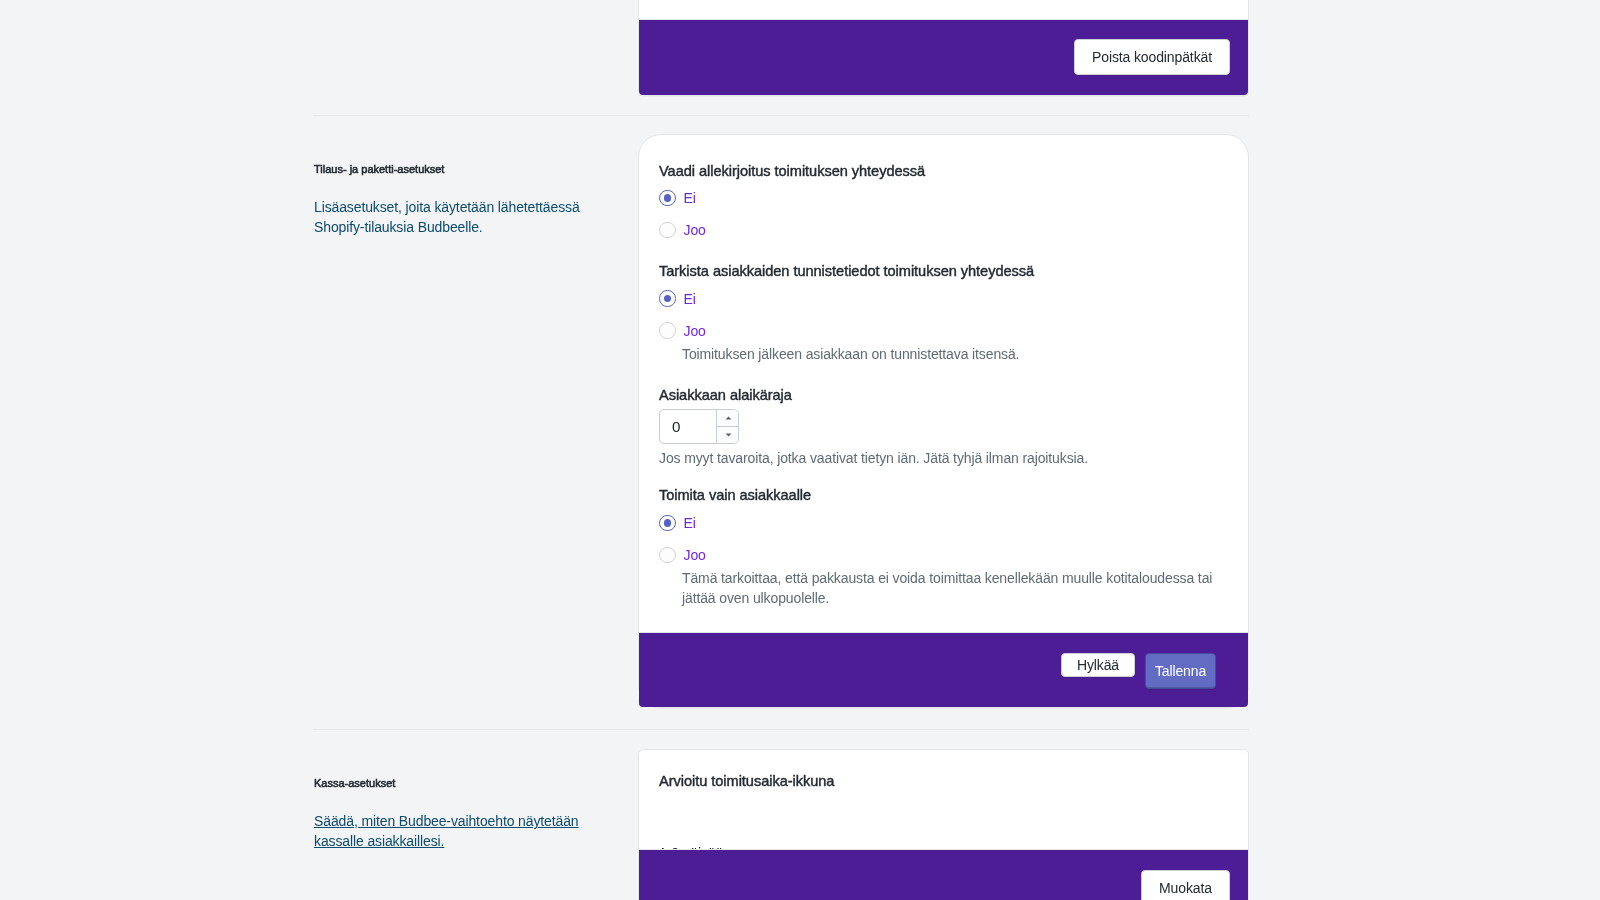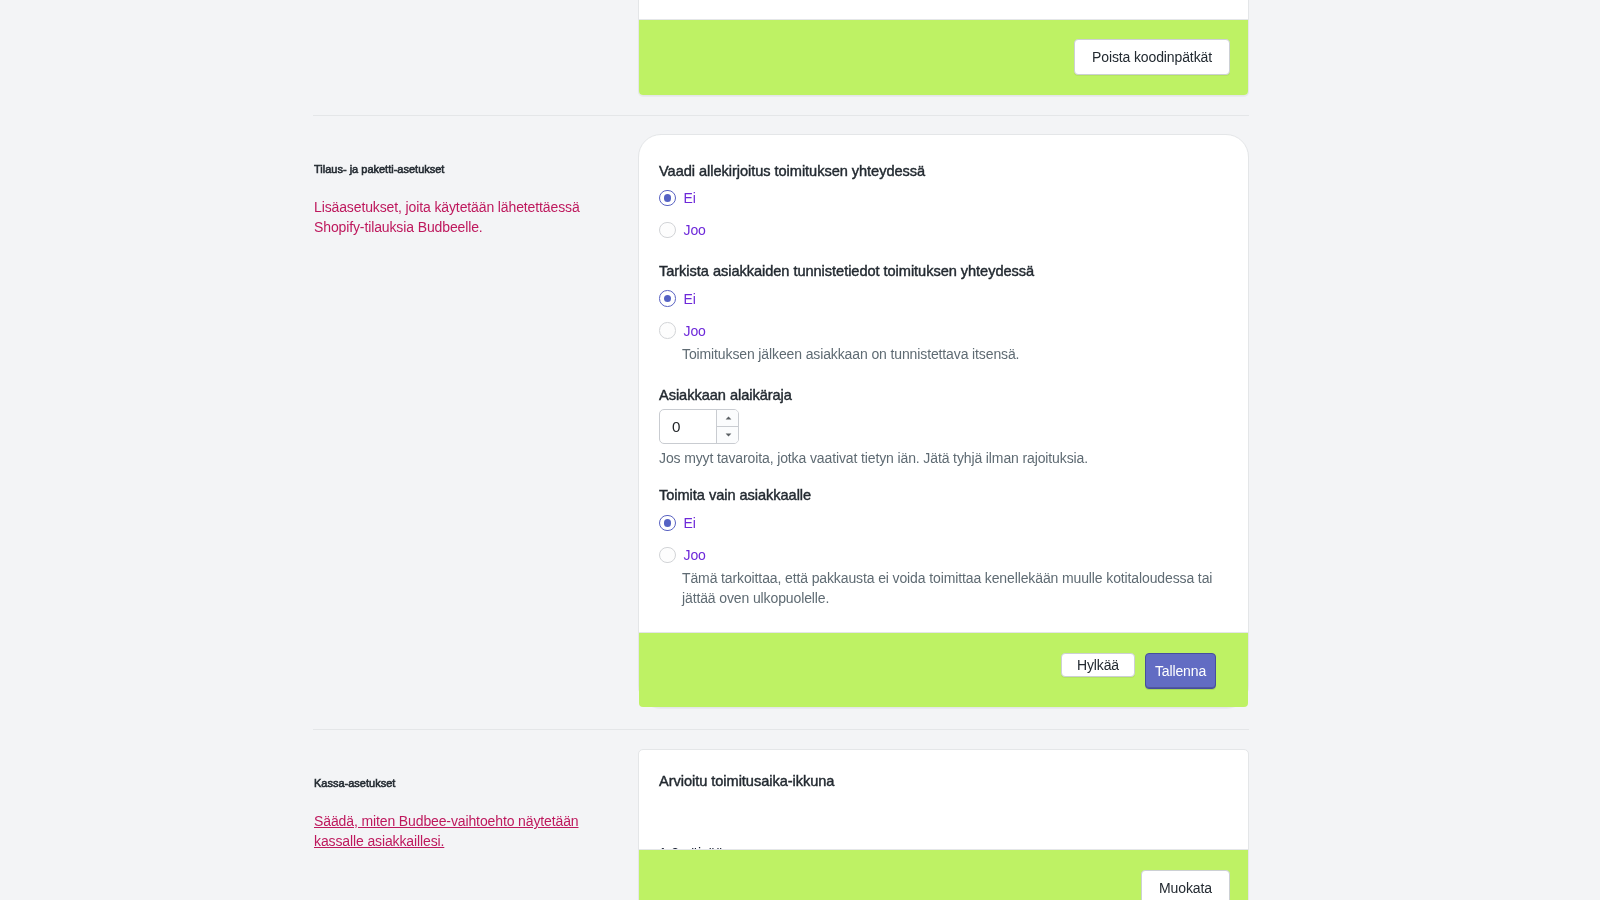--- a/index.html
+++ b/index.html
@@ -16,21 +16,21 @@
   .card{
     position:absolute;
     background:#ffffff;
     border:1px solid #e4e6e8;
     border-radius:5px;
     box-shadow:0 1px 0 0 rgba(26,26,26,0.04);
     box-sizing:border-box;
   }
   .card-footer{
     position:absolute;
-    background:#bef264;
+    background:#4c1d95;
     border-top:1px solid #e4e6e8;
     box-sizing:border-box;
     left:0;right:0;bottom:0;
     border-bottom-left-radius:4px;
     border-bottom-right-radius:4px;
   }
   .hr{
     position:absolute;
     height:1px;
     background:#e4e6e8;
@@ -43,21 +43,21 @@
     font-weight:400;
     -webkit-text-stroke:0.55px #232a31;
     color:#232a31;
     white-space:nowrap;
     line-height:20px;
   }
   .sect-desc{
     position:absolute;
     font-size:14px;
     letter-spacing:-0.12px;
-    color:#be185d;
+    color:#0c4a6e;
     line-height:20px;
   }
 
   
   .field-label{
     position:absolute;
     font-size:14.6px;
     letter-spacing:-0.05px;
     font-weight:400;
     -webkit-text-stroke:0.42px #232a31;

